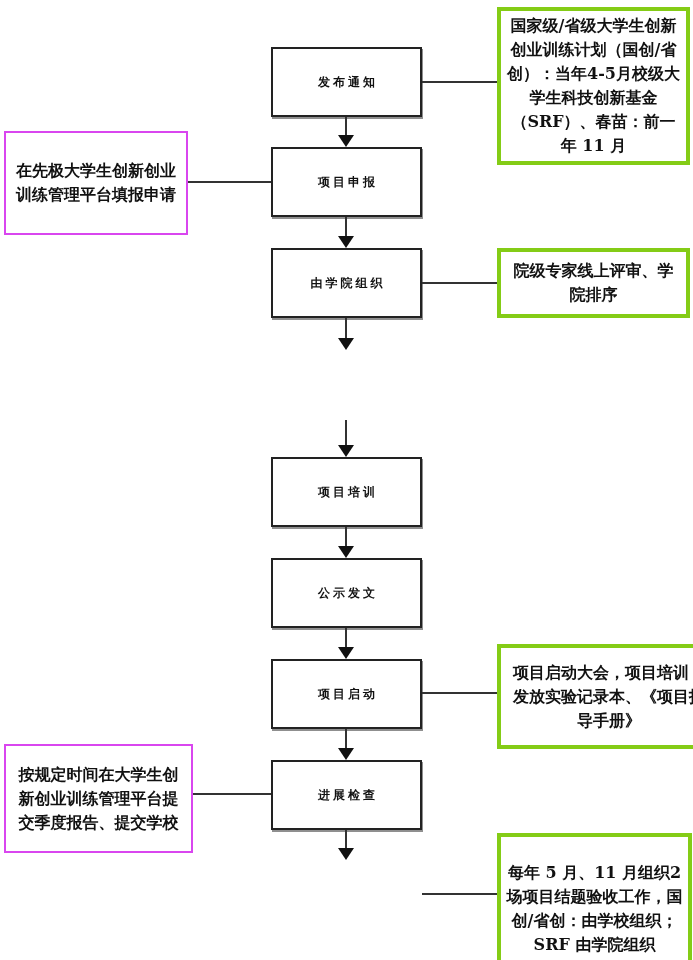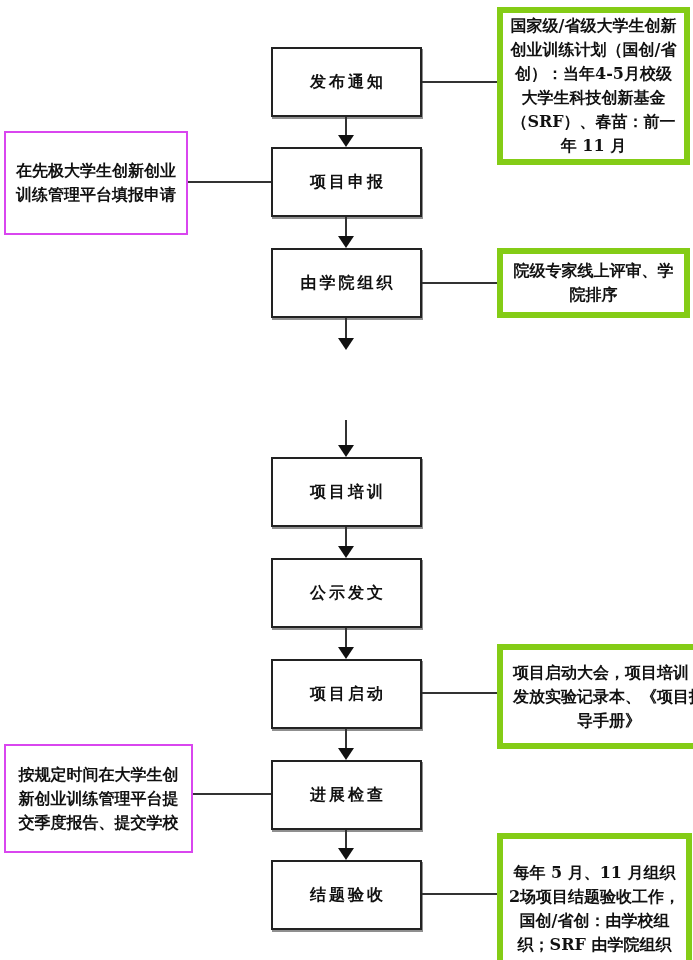--- a/index.html
+++ b/index.html
@@ -22,40 +22,40 @@
     left: 271px;
     width: 151px;
     height: 70px;
     box-sizing: border-box;
     border: 2px solid #222222;
     box-shadow: 1px 2px 0 #8f8f8f;
     background: #ffffff;
     display: flex;
     align-items: center;
     justify-content: center;
-    font-size: 16px;
+    font-size: 12px;
     font-weight: bold;
     letter-spacing: 3px;
     text-indent: 3px;
   }
   
   .note {
     position: absolute;
     box-sizing: border-box;
     background: #ffffff;
     display: flex;
     align-items: center;
     justify-content: center;
     text-align: center;
     font-size: 16px;
     font-weight: bold;
     line-height: 24px;
     padding: 3px 5px;
   }
-  .note-right { border: 6px solid #84cc16; }
+  .note-right { border: 4px solid #84cc16; }
   .note-left  { border: 2px solid #d946ef; }
 
   
   .varrow { position: absolute; left: 338px; width: 17px; }
   .varrow .shaft {
     position: absolute;
     left: 7px;
     top: 0;
     width: 2px;
     background: #333333;
@@ -82,21 +82,20 @@
 
 <div id="canvas">
 
   <div class="step" style="top:47px">发布通知</div>
   <div class="step" style="top:147px">项目申报</div>
   <div class="step" style="top:248px">由学院组织</div>
   <div class="step" style="top:457px">项目培训</div>
   <div class="step" style="top:558px">公示发文</div>
   <div class="step" style="top:659px">项目启动</div>
   <div class="step" style="top:760px">进展检查</div>
-  <div class="step" style="top:860px">结题验收</div>
 
   <div class="varrow" style="top:117px;height:30px">
       <div class="shaft" style="height:19px"></div>
       <div class="head"></div>
     </div>
   <div class="varrow" style="top:217px;height:31px">
       <div class="shaft" style="height:20px"></div>
       <div class="head"></div>
     </div>
   <div class="varrow" style="top:318px;height:32px">

